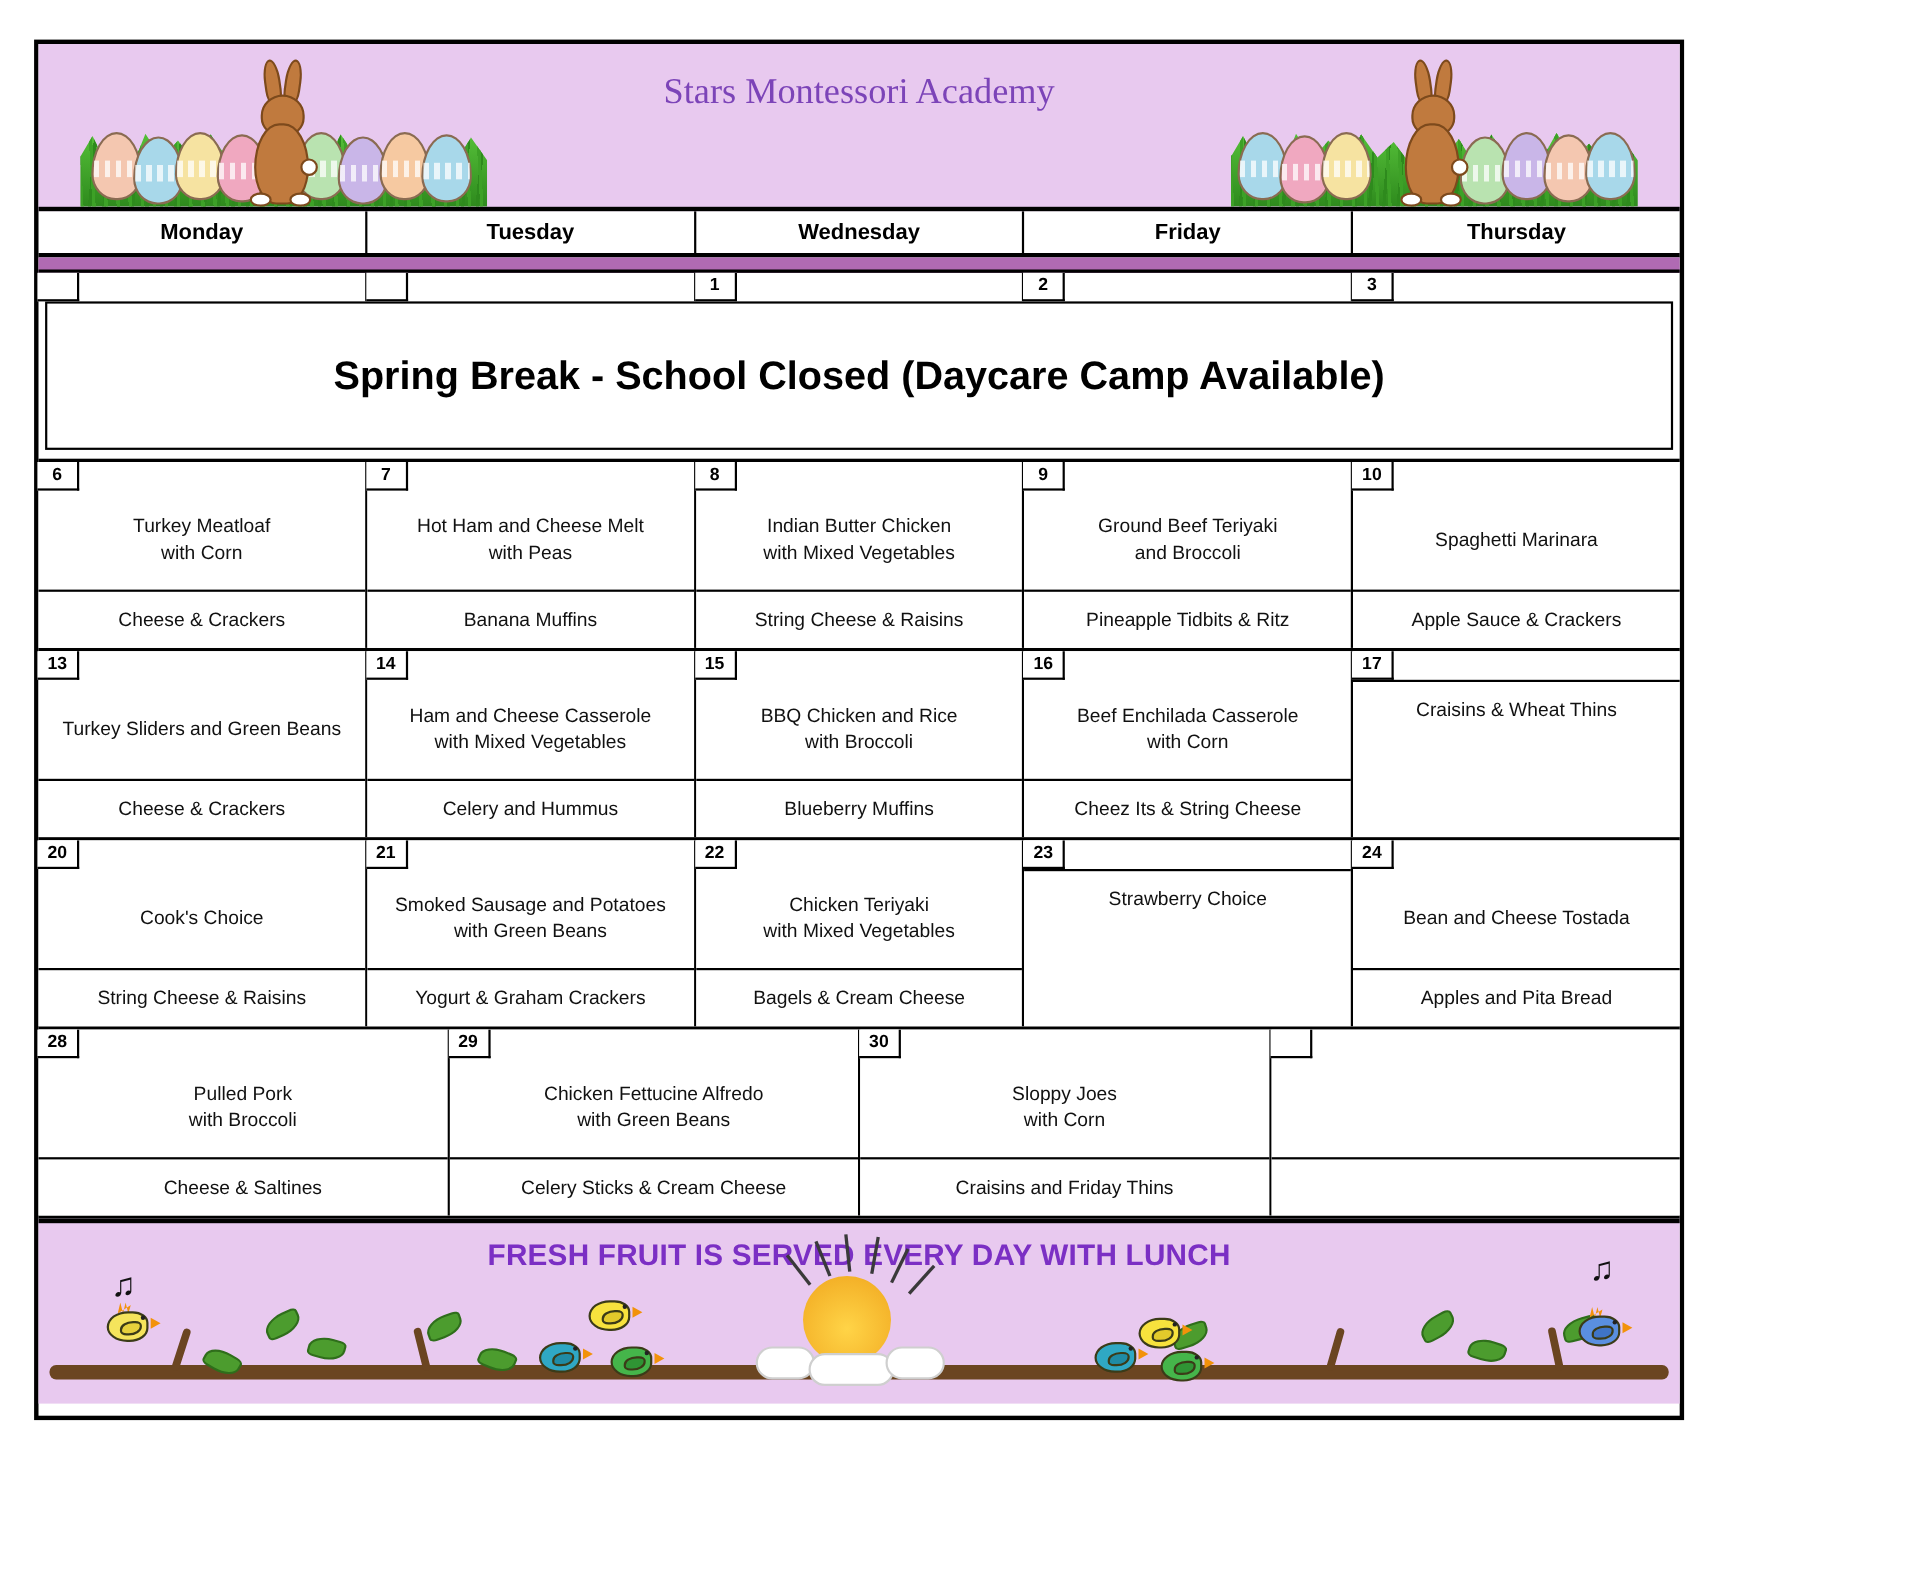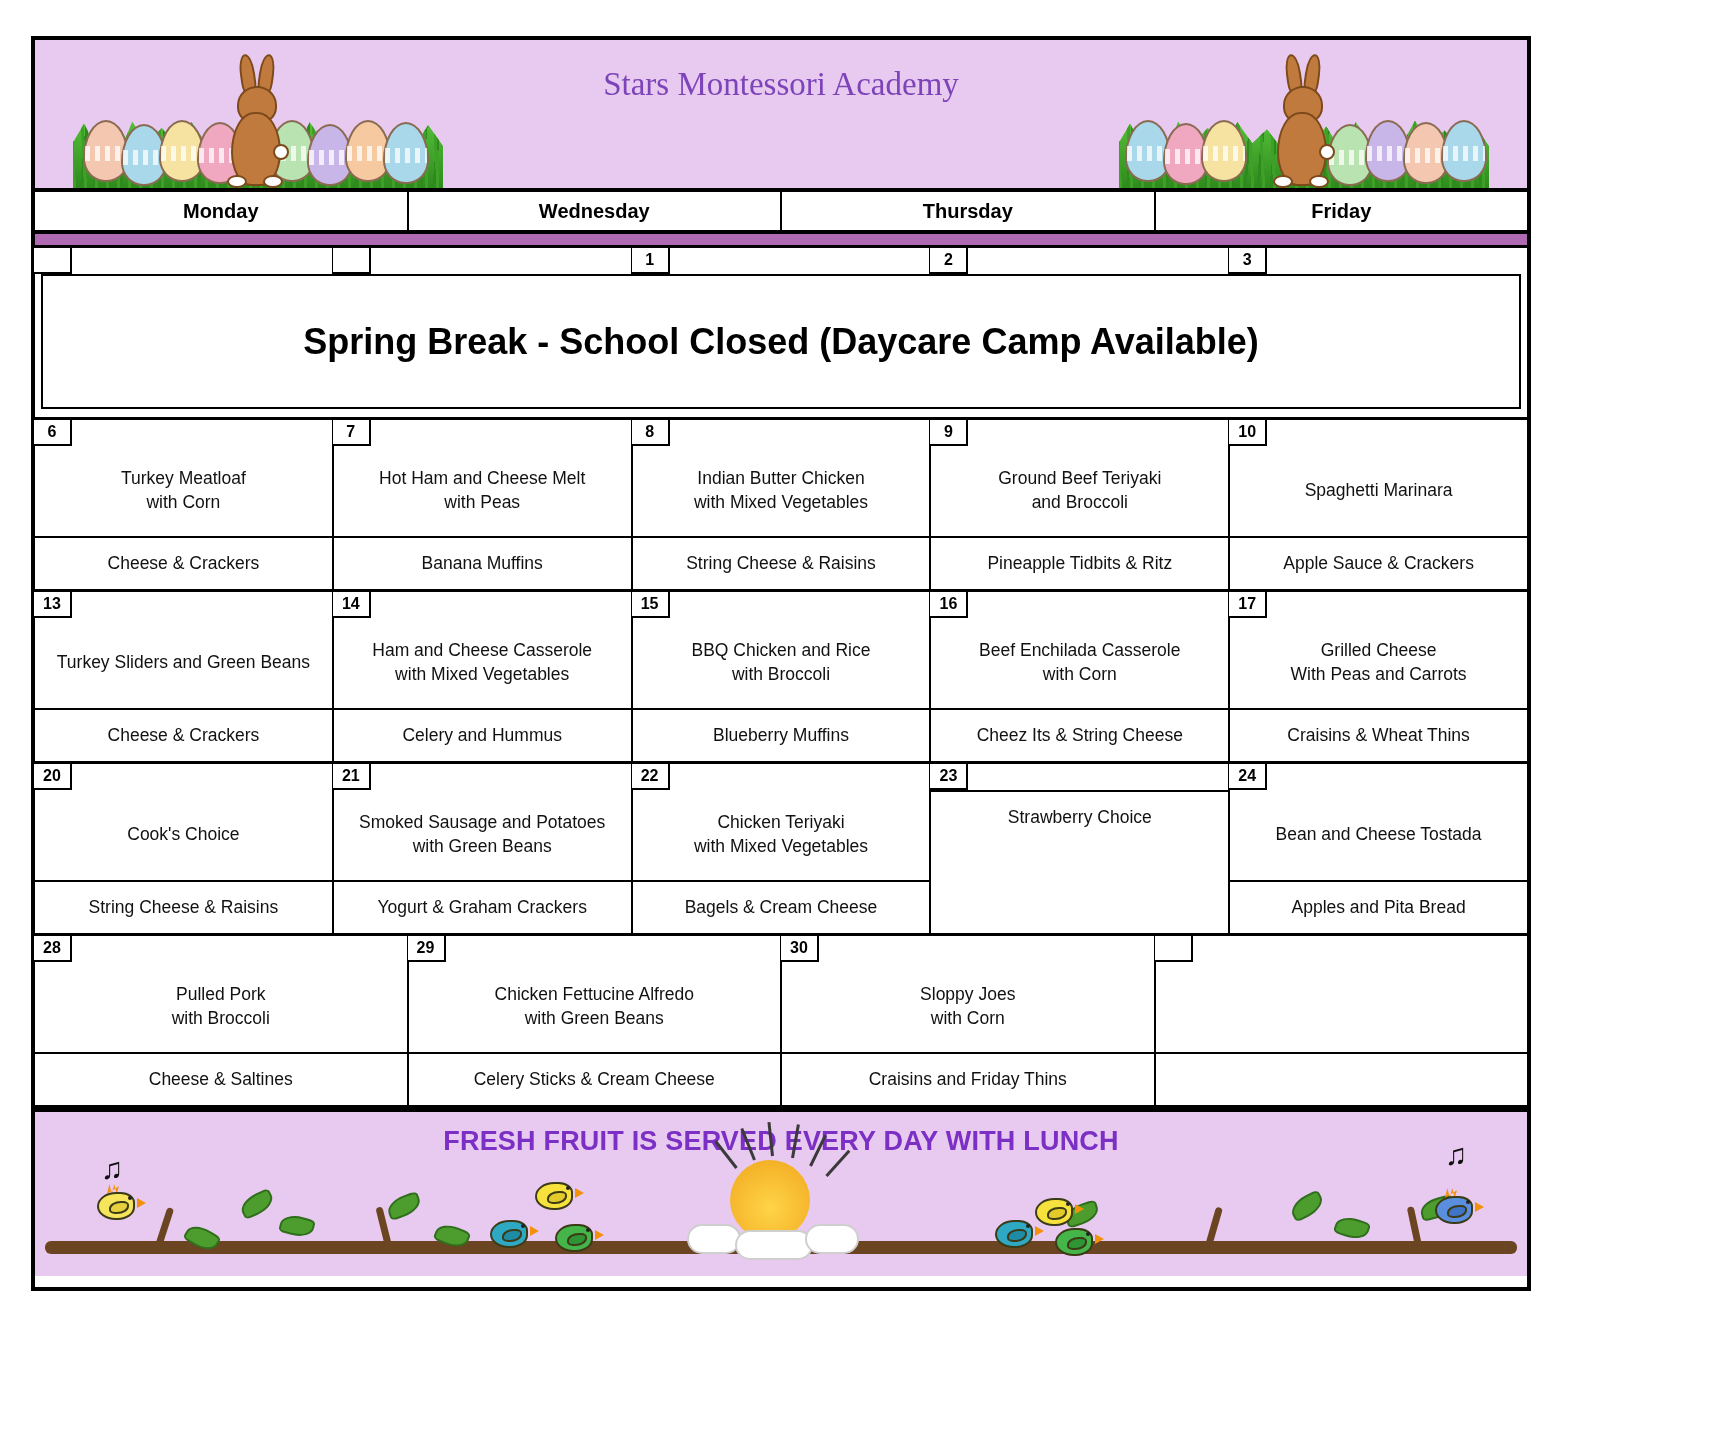--- a/index.html
+++ b/index.html
@@ -312,23 +312,24 @@
           <div class="body"></div>
         <div class="tail"></div>
           <div class="foot l"></div>
           <div class="foot r"></div>
       </div>
     </div>
   </div>
 
   <div class="dayrow">
     <div class="cell">Monday</div>
+    <div class="cell">Tuesday</div>
     <div class="cell">Wednesday</div>
+    <div class="cell">Friday</div>
     <div class="cell">Thursday</div>
-    <div class="cell">Friday</div>
   </div>
 
   <div class="purple-band"></div>
 
   <div class="breakrow">
     <div class="stubs">
       <div class="stub">
         <div class="datebox"></div>
       </div>
       <div class="stub">
@@ -398,22 +399,20 @@
       <div class="snack">Blueberry Muffins</div>
     </div>
     <div class="daycell">
       <div class="datebox">16</div>
       <div class="meal" style="white-space:pre-line">Beef Enchilada Casserole
 with Corn</div>
       <div class="snack">Cheez Its &amp; String Cheese</div>
     </div>
     <div class="daycell">
       <div class="datebox">17</div>
-      <div class="meal" style="white-space:pre-line">Grilled Cheese
-With Peas and Carrots</div>
       <div class="snack">Craisins &amp; Wheat Thins</div>
     </div>
   </div>
 
   <div class="week">
     <div class="daycell">
       <div class="datebox">20</div>
       <div class="meal" style="white-space:pre-line">Cook's Choice</div>
       <div class="snack">String Cheese &amp; Raisins</div>
     </div>

